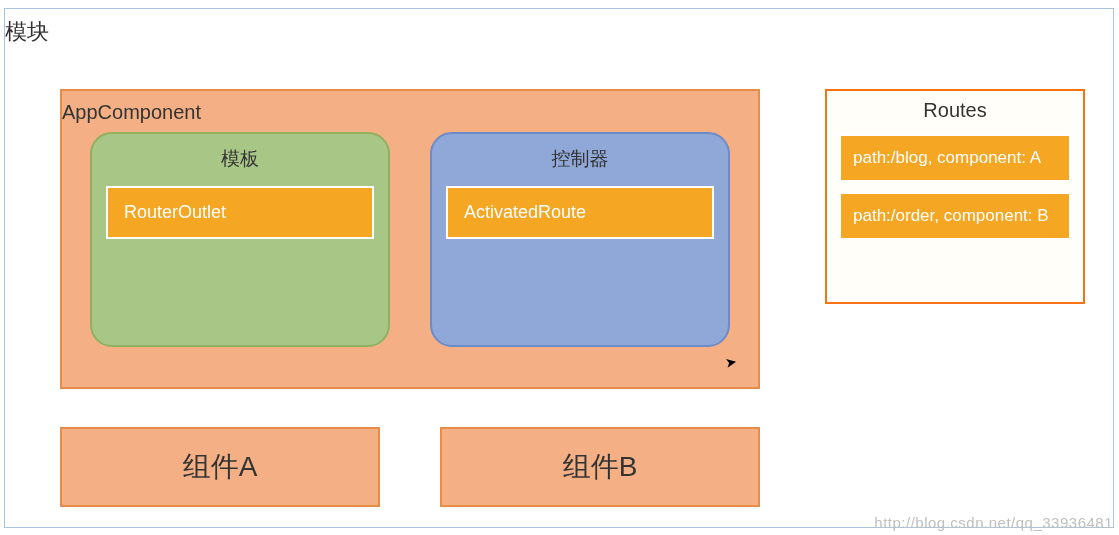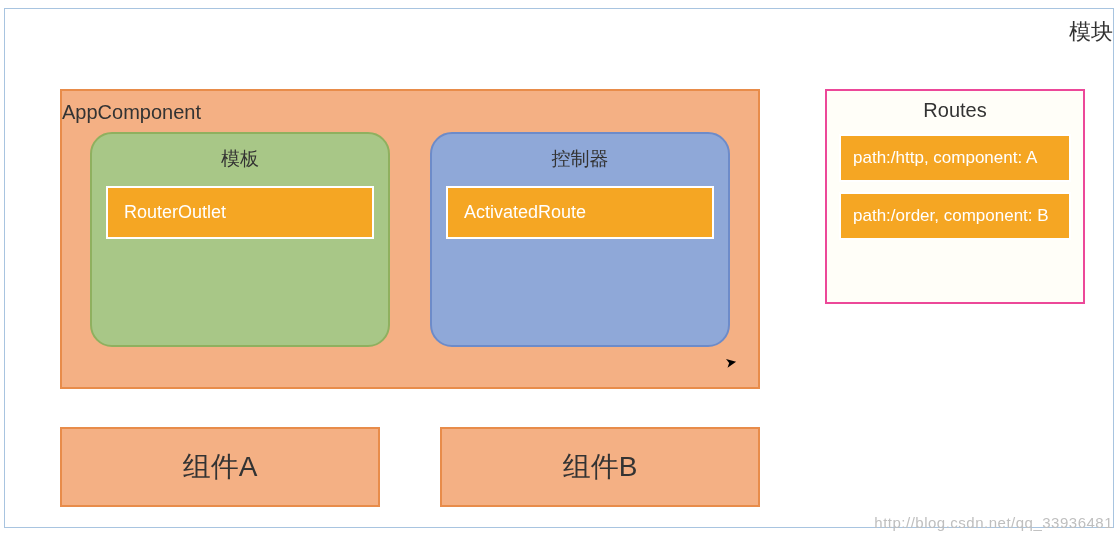--- a/index.html
+++ b/index.html
@@ -13,21 +13,21 @@
     .module-container {
       position: absolute;
       left: 4px;
       top: 8px;
       width: 1110px;
       height: 520px;
       border: 1px solid #a8c4e0;
       background: #fff;
     }
     .module-title {
-      text-align: right;
+      text-align: left;
       font-size: 22px;
       color: #333;
       padding: 8px 0 4px 0;
     }
     .appcomponent {
       position: absolute;
       left: 55px;
       top: 80px;
       width: 700px;
       height: 300px;
@@ -74,21 +74,21 @@
       padding: 14px 16px;
       margin-bottom: 12px;
     }
     .routes {
       position: absolute;
       left: 820px;
       top: 80px;
       width: 260px;
       height: 215px;
       background: #fffef8;
-      border: 2px solid #ec4899;
+      border: 2px solid #f97316;
       padding: 8px 12px 12px 12px;
     }
     .routes-title {
       text-align: center;
       font-size: 20px;
       color: #333;
       margin-bottom: 12px;
     }
     .routes .orange-box {
       padding: 10px 12px;
@@ -149,21 +149,21 @@
       <div class="panel panel-blue">
         <div class="panel-title">控制器</div>
         <div class="orange-box">ActivatedRoute</div>
       </div>
 
     </div>
   </div>
 
   <div class="routes">
     <div class="routes-title">Routes</div>
-    <div class="orange-box">path:/http, component: A</div>
+    <div class="orange-box">path:/blog, component: A</div>
     <div class="orange-box">path:/order, component: B</div>
   </div>
 
   <div class="components-row">
     <div class="component-box">
       <span>组件A</span>
     </div>
     <div class="component-box">
       <span>组件B</span>
     </div>

